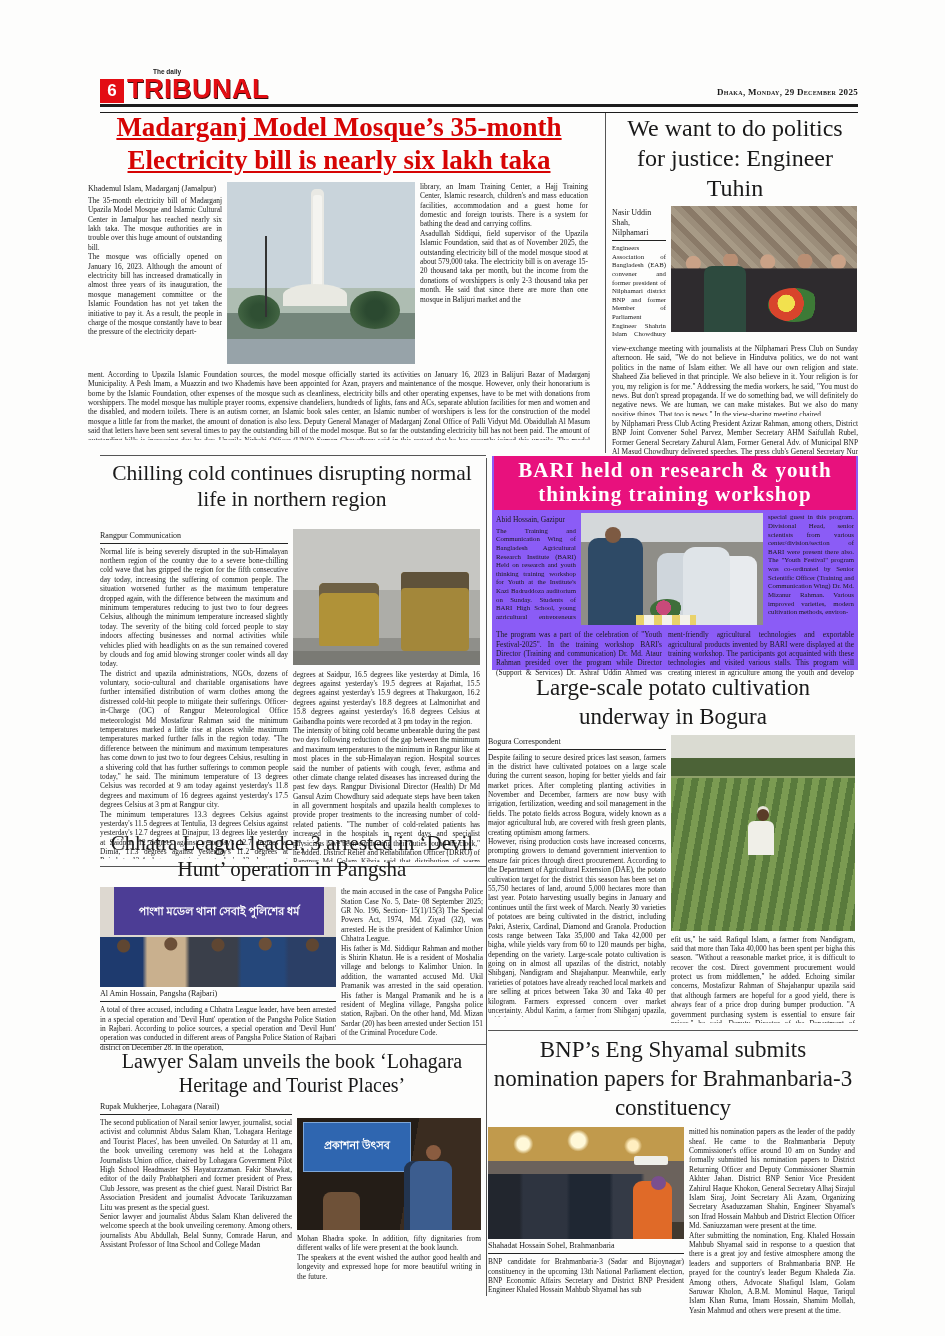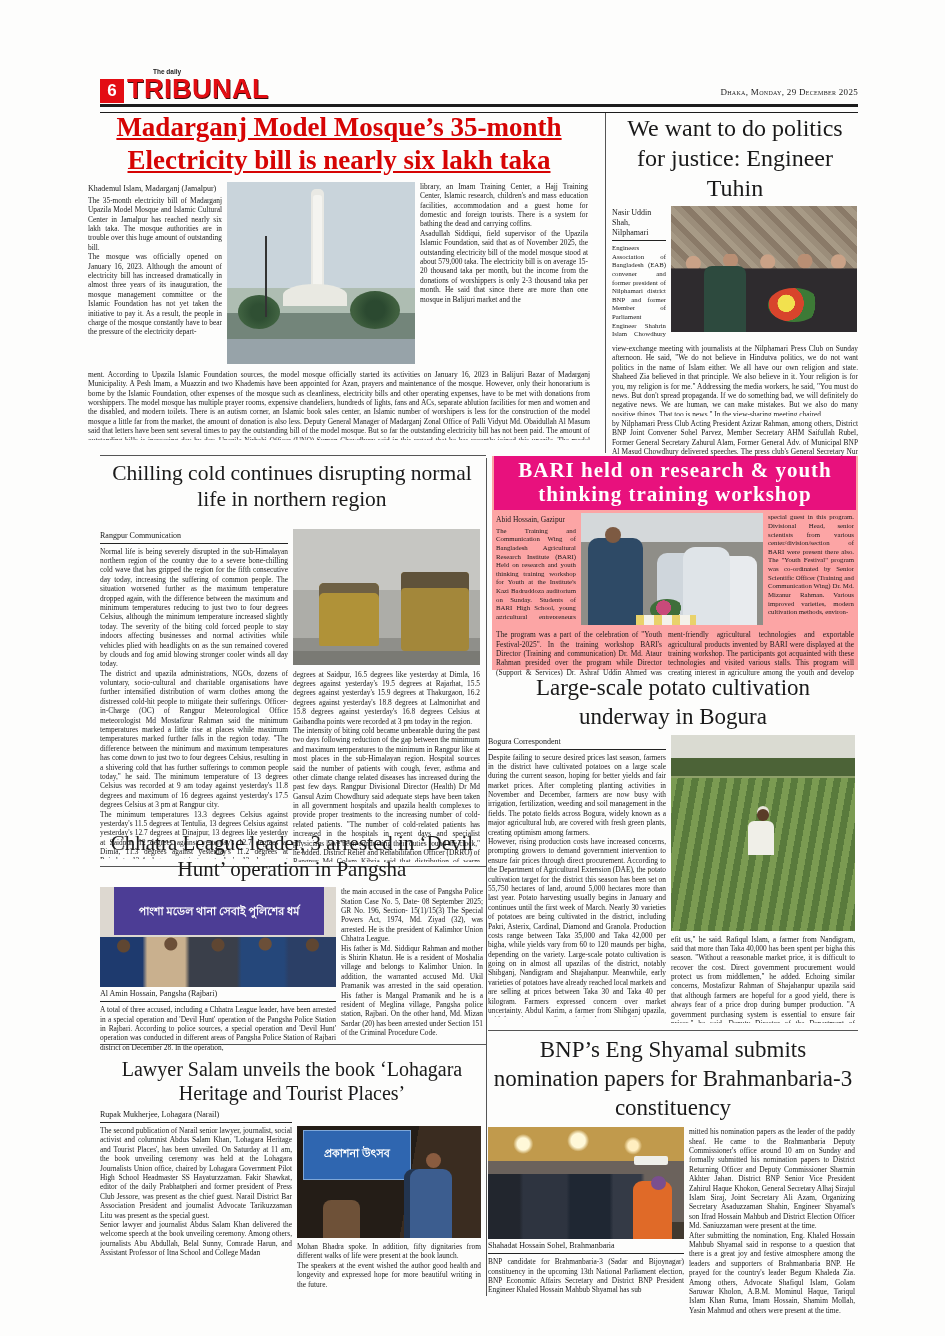--- a/index.html
+++ b/index.html
@@ -9,21 +9,21 @@
   .masthead{position:absolute;left:100px;top:76px;width:758px;height:26px;}
   .mast-left{position:absolute;left:0;top:0;display:flex;align-items:flex-end;gap:3px;}
   .pagenum-box{width:24px;height:24px;background:#e30d13;color:#fff;font-family:"Liberation Sans",sans-serif;
         font-weight:bold;font-size:17px;display:flex;align-items:center;justify-content:center;}
   .logo{position:relative;line-height:1;}
   .logo-tag{position:absolute;left:26px;top:-7px;font-family:"Liberation Sans",sans-serif;font-size:6.5px;color:#222;font-weight:bold;}
   .logo-name{font-family:"Liberation Sans",sans-serif;font-weight:900;font-size:27px;color:#e30d13;
         letter-spacing:.5px;text-shadow:.7px .7px 0 #3a0b0b;}
   .section-title{position:absolute;left:0;right:0;top:6px;text-align:center;font-variant:small-caps;
         font-weight:bold;font-size:16px;letter-spacing:.5px;}
-  .dateline{position:absolute;right:0;top:11px;font-variant:small-caps;font-weight:normal;font-size:9px;letter-spacing:.3px;}
+  .dateline{position:absolute;right:0;top:11px;font-variant:small-caps;font-weight:bold;font-size:9px;letter-spacing:.3px;}
   .double-rule{position:absolute;left:100px;top:104px;width:758px;height:5px;
         border-top:3px solid #1c1c1c;border-bottom:1px solid #1c1c1c;}
   
   .art{position:absolute;}
   .hl{margin:0;text-align:center;font-weight:500;}
   .hl.red{color:#d60404;font-weight:bold;text-decoration:underline;}
   .byline{font-size:8px;line-height:1.25;padding:2px 0 2px 0;}
   .byline.ruled{border-bottom:1px solid #222;margin-bottom:3px;}
   .btx{font-size:7.4px;line-height:1.27;text-align:justify;white-space:pre-line;overflow:hidden;}
   .btx.tiny{font-size:6.8px;}
@@ -109,39 +109,39 @@
   .art-mosque .bottom{margin-top:4px;height:70px;}
   .art-tuhin{left:612px;top:113px;width:246px;}
   .art-tuhin .hl{font-size:24px;line-height:1.25;margin-bottom:3px;}
   .art-tuhin .c1{width:54px;height:126px;}
   .art-tuhin .mid{margin-top:12px;height:72px;}
   .art-tuhin .bottom{margin-top:3px;height:96px;}
   .art-cold{left:100px;top:461px;width:384px;}
   .art-cold .hl{font-size:21.5px;line-height:1.2;margin-bottom:16px;}
   .art-cold .c1{width:188px;height:334px;}
   .art-cold .c2t{width:187px;height:192px;margin-top:5px;}
-  .art-bari{left:492px;top:456px;width:366px;height:214px;background:#fca5a5;}
+  .art-bari{left:492px;top:456px;width:366px;height:214px;background:#8b5cf6;}
   .bari-banner{margin:0 2px;background:#e8117d;color:#fff;text-align:center;font-weight:bold;
      font-size:21px;line-height:1.15;padding:2px 10px 4px;letter-spacing:1px;}
   .art-bari .inner{padding:3px 4px;}
   .art-bari .c1{width:80px;height:114px;}
   .art-bari .c3{width:86px;height:114px;}
   .art-bari .botrow{display:flex;gap:6px;margin-top:3px;}
   .art-bari .bl{width:166px;height:48px;}
   .art-bari .br{width:186px;height:48px;}
   .art-potato{left:488px;top:674px;width:370px;}
   .art-potato .hl{font-size:23px;line-height:1.25;margin-bottom:3px;}
   .art-potato .c1{width:178px;height:288px;}
   .art-potato .c2t{width:184px;height:88px;margin-top:4px;}
   .art-pangsha{left:100px;top:831px;width:384px;}
   .art-pangsha .hl{font-size:21px;line-height:1.22;margin-bottom:5px;}
   .art-pangsha .c1{width:236px;height:46px;}
   .art-pangsha .c2{width:142px;height:198px;}
   .art-book{left:100px;top:1049px;width:384px;}
-  .art-book .hl{font-size:20px;line-height:1.2;margin-bottom:3px;margin-top:8px;}
+  .art-book .hl{font-size:20px;line-height:1.2;margin-bottom:3px;}
   .art-book .c1{width:192px;height:176px;}
   .art-book .c2t{width:184px;height:58px;margin-top:4px;}
   .art-bnp{left:488px;top:1036px;width:370px;}
   .art-bnp .hl{font-size:23px;line-height:1.25;margin-bottom:5px;}
   .art-bnp .c1{width:196px;height:54px;}
   .art-bnp .c2{width:166px;height:212px;}
 </style>
 </head>
 <body>
 

